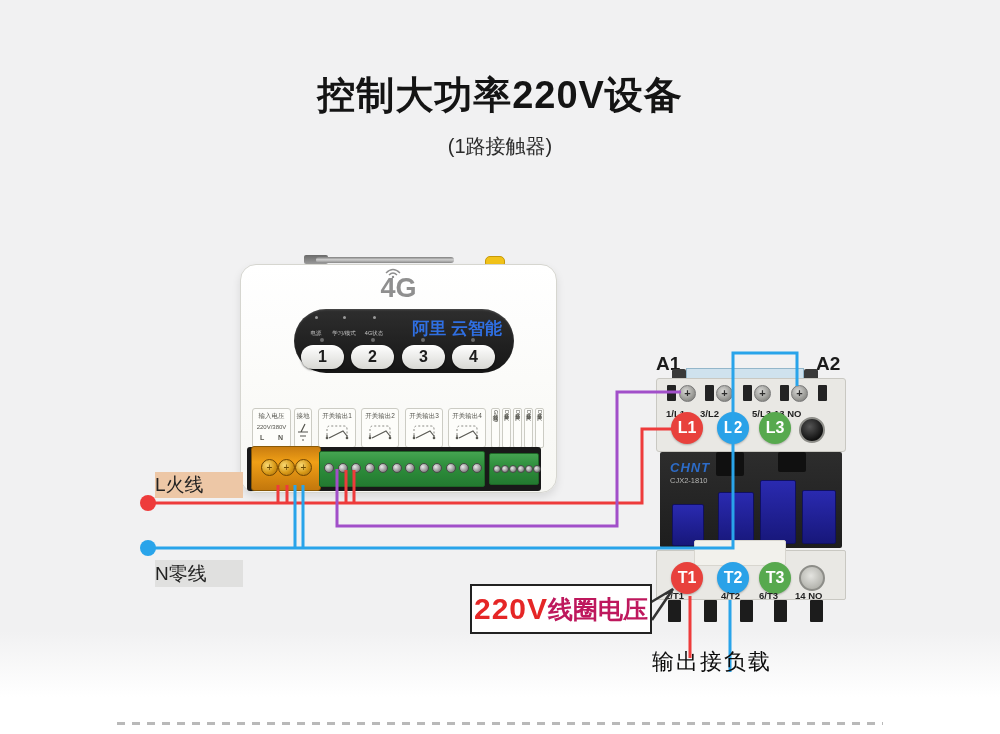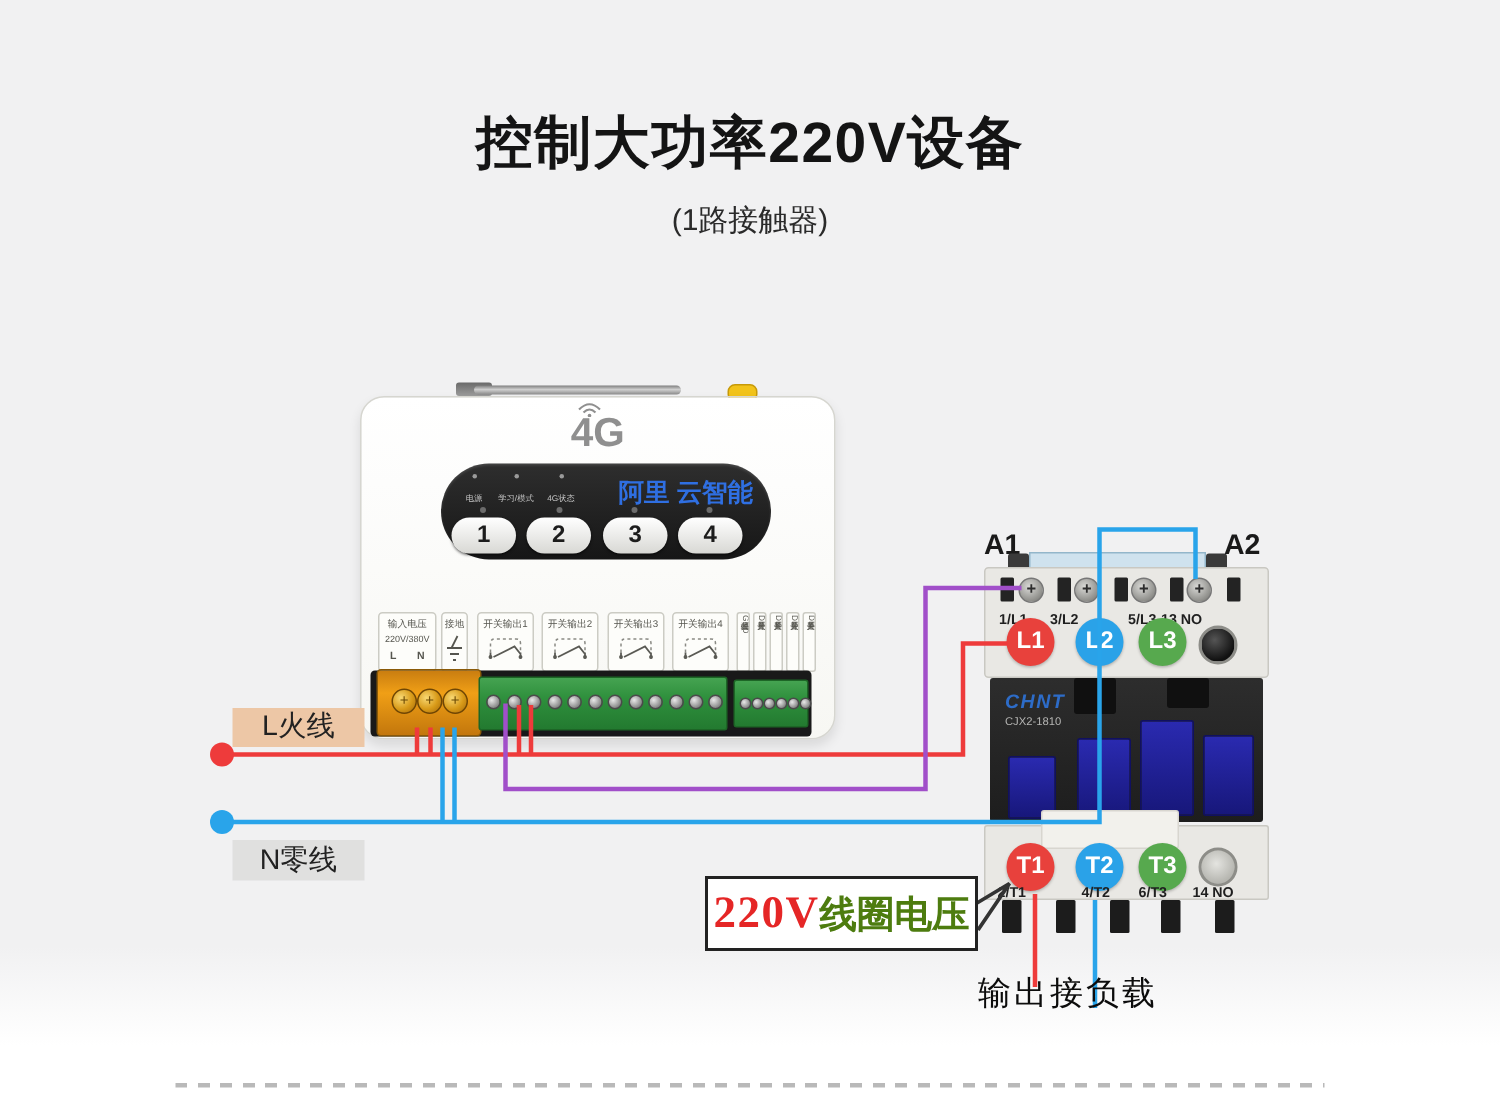--- a/index.html
+++ b/index.html
@@ -96,28 +96,28 @@
   .model{position:absolute;left:10px;top:24px;font-size:7.5px;color:#b5b5b3;}
   .bblock{position:absolute;background:linear-gradient(180deg,#2a2ab0,#17177a);border:1px solid #101060;border-radius:2px;}
   .dknotch{position:absolute;background:#101010;border-radius:2px;}
   .whitestrip{position:absolute;left:38px;top:172px;width:92px;height:26px;background:#f2f1ec;
     border:1px solid #d8d6cf;border-radius:2px;box-sizing:border-box;}
   .bplate{position:absolute;left:0;top:182px;width:190px;height:50px;background:#e9e8e4;
     border:1px solid #c9c8c2;border-radius:2px;box-sizing:border-box;}
   .foot{position:absolute;top:232px;width:13px;height:22px;background:#1c1c1c;border-radius:1px;}
 
   
-  .wire-label{position:absolute;width:88px;height:26px;text-align:center;line-height:26px;
+  .wire-label{position:absolute;width:88px;height:26px;line-height:26px;
     font-size:19px;color:#222;}
   .live-label{left:155px;top:472px;background:#edc7a6;}
   .neutral-label{left:155px;top:560px;background:#e0e0df;height:27px;line-height:27px;}
   .callout{position:absolute;left:470px;top:584px;width:178px;height:46px;background:#ffffff;
     border:2px solid #222;display:flex;align-items:center;justify-content:center;}
-  .callout .v{font-size:30px;font-weight:800;color:#e52626;letter-spacing:1px;font-family:Liberation Serif, serif;}
-  .callout .t{font-size:25px;font-weight:700;color:#4d7c0f;}
+  .callout .v{font-size:30px;font-weight:800;color:#e52626;letter-spacing:1px;}
+  .callout .t{font-size:25px;font-weight:700;color:#be185d;}
   .load-label{position:absolute;left:652px;top:647px;font-size:22px;color:#0c0c0c;letter-spacing:2px;}
 
   .dashes{position:absolute;left:117px;top:722px;width:766px;height:3px;
     background:repeating-linear-gradient(90deg,#b9b9b9 0 8px,transparent 8px 15px);}
 
   #wires{position:absolute;left:0;top:0;z-index:6;pointer-events:none;}
   .z7{z-index:7;}
 </style>
 </head>
 <body>

